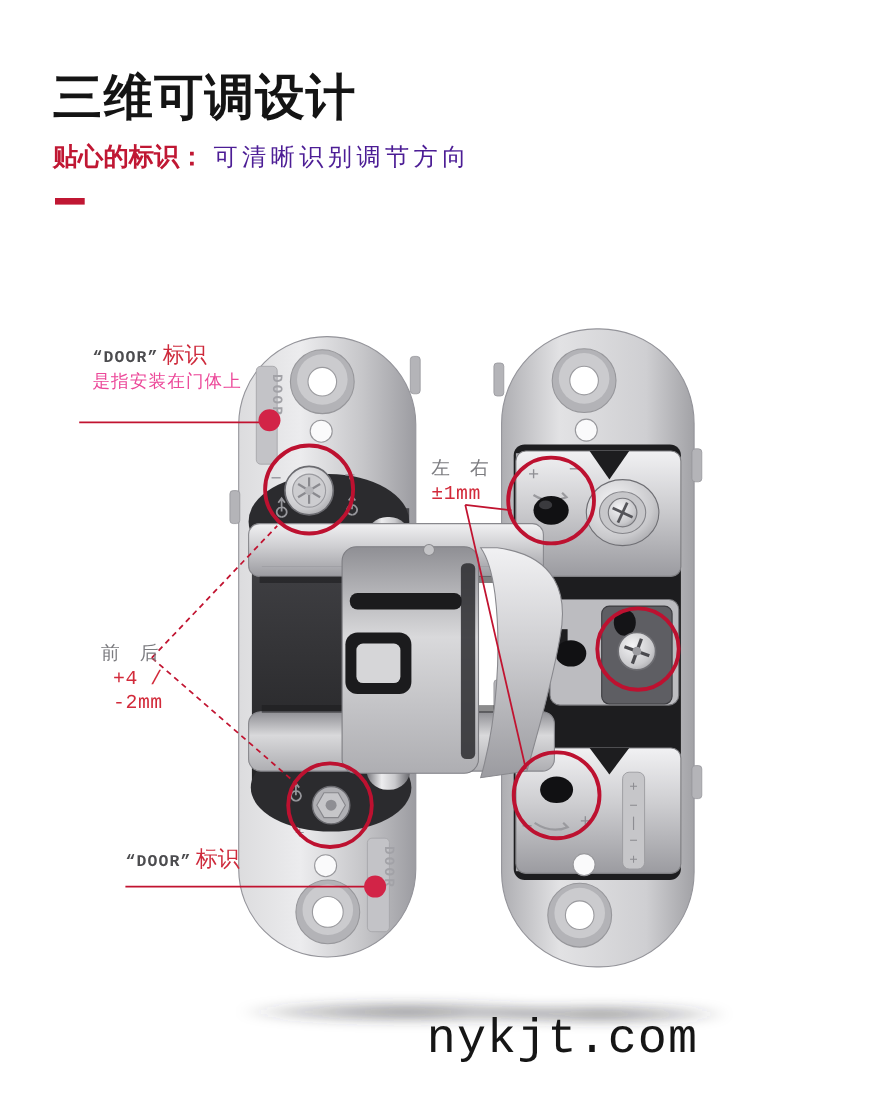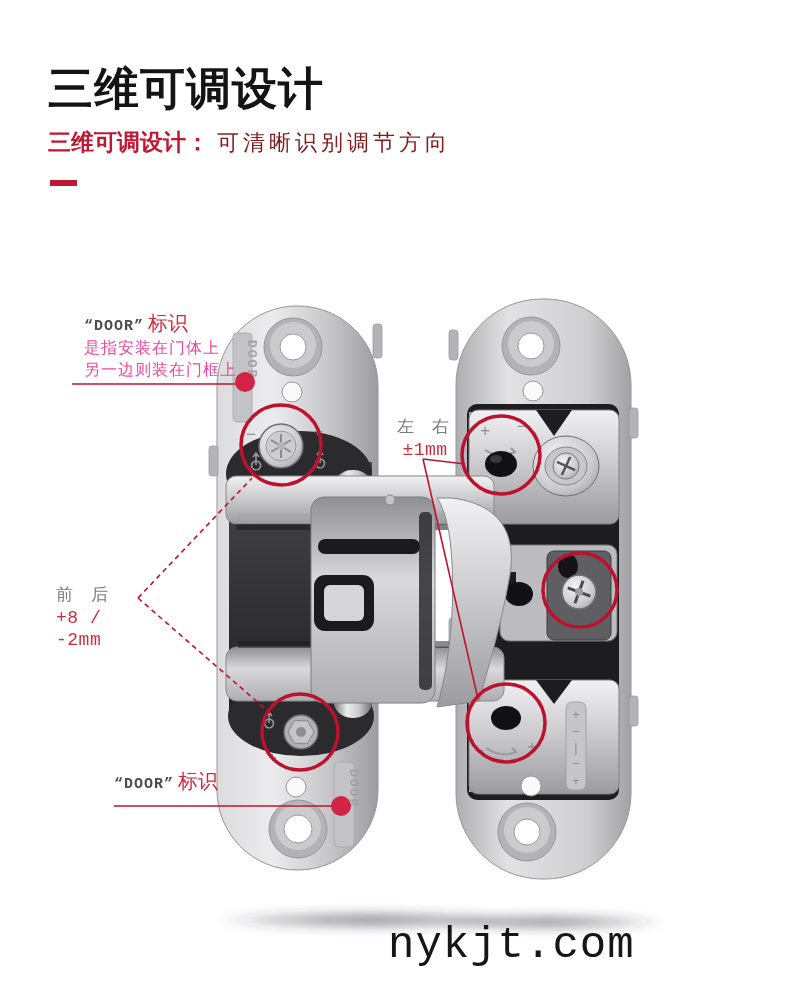--- a/index.html
+++ b/index.html
@@ -9,49 +9,49 @@
     padding-left:36px;
   }
   .abs{position:absolute;}
   
   .title{
     left:48px;top:36px;font-size:45px;font-weight:800;color:#141414;
     letter-spacing:1px;line-height:1.2;
   }
   .subtitle{left:48px;top:127px;font-size:22px;white-space:nowrap;}
   .subtitle .strong{color:#c01733;font-weight:700;font-size:23px;}
-  .subtitle .rest{color:#7f1d1d;margin-left:8px;letter-spacing:4px;text-align:center;}
+  .subtitle .rest{color:#4c1d95;margin-left:8px;letter-spacing:4px;text-align:center;}
   .dash{left:50px;top:180px;width:27px;height:6px;background:#c01733;}
   
   .lbl{line-height:22px;z-index:5;}
   .lbl .q{color:#4c4c4f;font-weight:700;font-size:15px;letter-spacing:1px;}
   .lbl .tag{color:#ce2a3c;font-size:20px;margin-left:4px;}
   .lbl .red{color:#ec4899;font-size:16px;letter-spacing:1px;}
   .lbl .name{color:#7c7c80;font-size:17px;letter-spacing:4px;display:block;}
   .lbl .val{color:#d22a3a;font-size:18px;display:block;letter-spacing:0.5px;}
   .top-door{left:84px;top:314px;width:210px;}
-  .front-back{left:56px;top:585px;width:92px;text-align:left;}
-  .left-right{left:392px;top:417px;width:66px;text-align:center;}
+  .front-back{left:56px;top:585px;width:92px;text-align:right;}
+  .left-right{left:392px;top:417px;width:66px;}
   .up-down{left:633px;top:567px;width:80px;}
   .bottom-door{left:114px;top:772px;width:200px;}
   
   .watermark{
     left:388px;top:920px;font-size:44px;font-weight:400;color:#161616;
     letter-spacing:1px;z-index:6;
   }
   svg.scene{left:0;top:0;z-index:1;}
 </style>
 </head>
 <body>
 
 <div class="canvas">
 
   <h1 class="abs title">三维可调设计</h1>
   <div class="abs subtitle">
-    <span class="strong">三维可调设计：</span><span class="rest">可清晰识别调节方向</span>
+    <span class="strong">贴心的标识：</span><span class="rest">可清晰识别调节方向</span>
   </div>
   <div class="abs dash"></div>
 
   <svg class="abs scene" width="790" height="994" viewBox="0 0 790 994" xmlns="http://www.w3.org/2000/svg">
     <defs>
       <linearGradient id="gL" x1="0" y1="0" x2="1" y2="0">
         <stop offset="0" stop-color="#dcdcde"></stop>
           <stop offset="0.35" stop-color="#ececee"></stop>
         <stop offset="0.7" stop-color="#c6c6c9"></stop>
           <stop offset="1" stop-color="#9c9ca1"></stop>
@@ -264,26 +264,25 @@
       <circle cx="300" cy="732" r="38" fill="none" stroke="#bd1130" stroke-width="3.5"></circle>
       <circle cx="501" cy="455" r="39" fill="none" stroke="#bd1130" stroke-width="3.5"></circle>
       <circle cx="580" cy="590" r="37" fill="none" stroke="#bd1130" stroke-width="3.5"></circle>
       <circle cx="506" cy="723" r="39" fill="none" stroke="#bd1130" stroke-width="3.5"></circle>
     </g>
   </svg>
 
   <div class="abs lbl top-door">
     <div><span class="q">“DOOR”</span><span class="tag">标识</span></div>
     <div class="red">是指安装在门体上</div>
-    <div class="red">另一边则装在门框上</div>
   </div>
 
   <div class="abs lbl front-back">
     <span class="name">前 后</span>
-    <span class="val">+8 / -2mm</span>
+    <span class="val">+4 / -2mm</span>
   </div>
 
   <div class="abs lbl left-right">
     <span class="name">左 右</span>
     <span class="val">±1mm</span>
   </div>
 
 
   <div class="abs lbl bottom-door">
     <span class="q">“DOOR”</span><span class="tag">标识</span>

